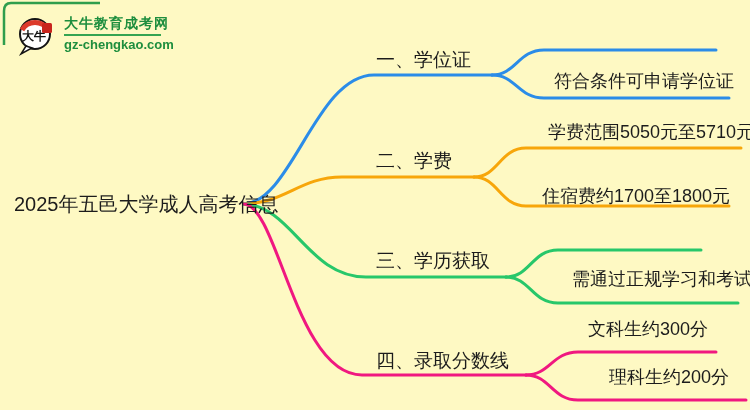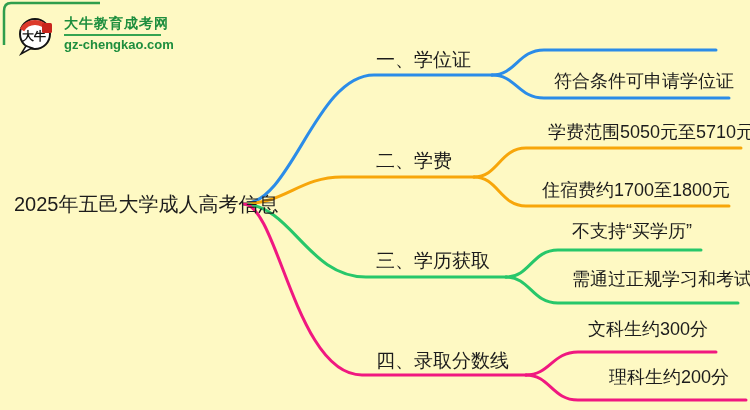--- a/index.html
+++ b/index.html
@@ -62,21 +62,20 @@
   <div class="lbl root-lbl" style="left:14px;top:192px;">2025年五邑大学成人高考信息</div>
 
   <div class="lbl branch-lbl" style="left:376px;top:48px;">一、学位证</div>
   <div class="lbl branch-lbl" style="left:376px;top:149px;">二、学费</div>
   <div class="lbl branch-lbl" style="left:376px;top:349px;">四、录取分数线</div>
   <div class="lbl branch-lbl" style="left:376px;top:249px;">三、学历获取</div>
 
   <div class="lbl child-lbl" style="left:554px;top:69px;">符合条件可申请学位证</div>
 
   <div class="lbl child-lbl" style="left:548px;top:120px;">学费范围5050元至5710元</div>
-  <div class="lbl child-lbl" style="left:542px;top:178px;">住宿费约1700至1800元</div>
+  <div class="lbl child-lbl" style="left:542px;top:184px;">住宿费约1700至1800元</div>
 
-  <div class="lbl child-lbl" style="left:572px;top:219px;">不支持“买学历”</div>
   <div class="lbl child-lbl" style="left:572px;top:267px;">需通过正规学习和考试</div>
 
   <div class="lbl child-lbl" style="left:588px;top:317px;">文科生约300分</div>
   <div class="lbl child-lbl" style="left:588px;top:365px;margin-left:21px;">理科生约200分</div>
 
 </div>
 
 </body></html>

